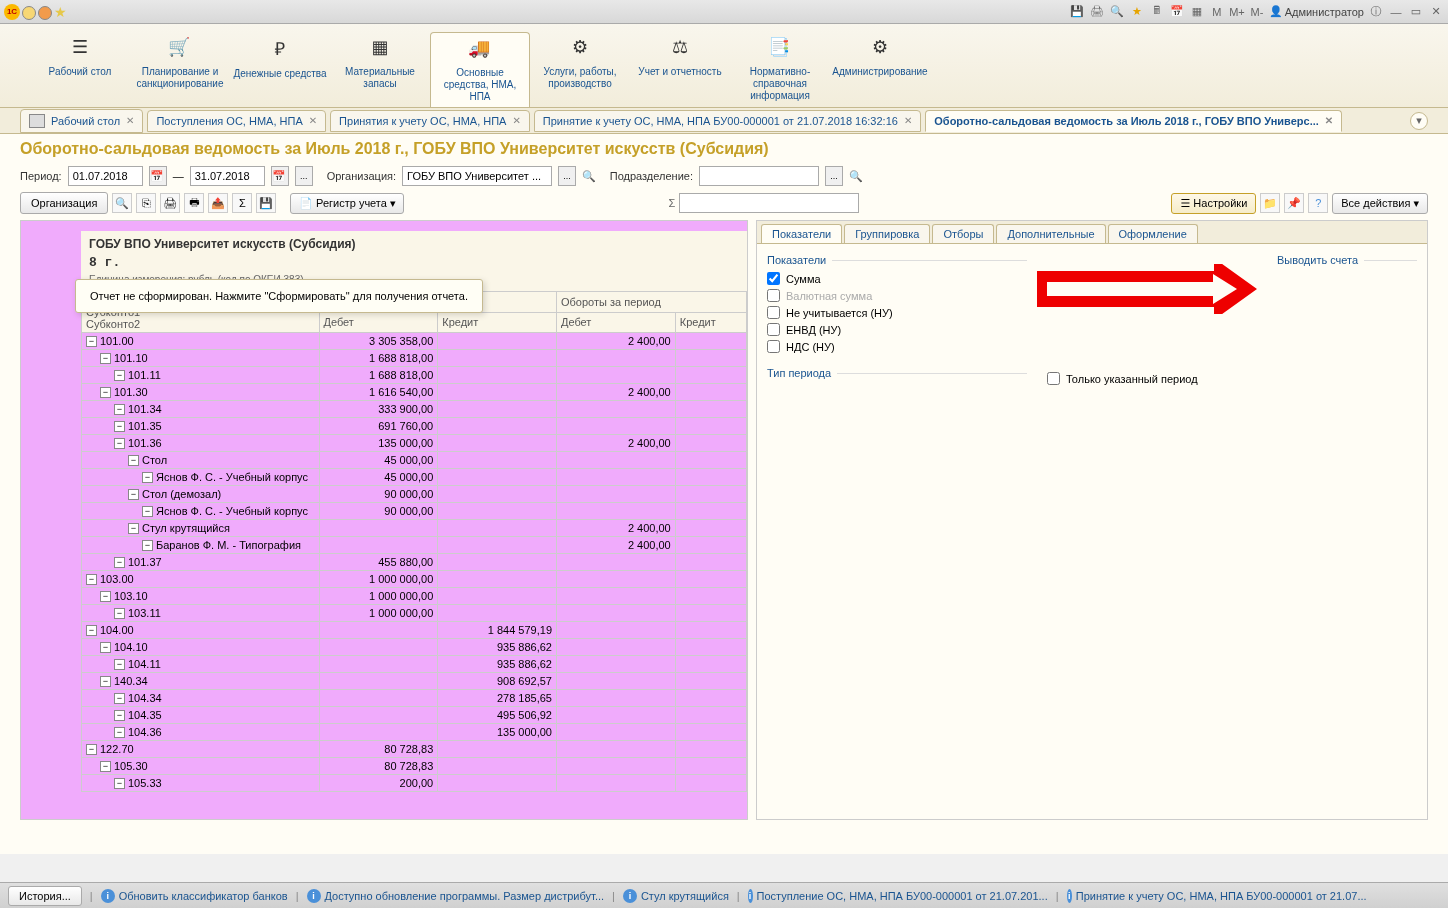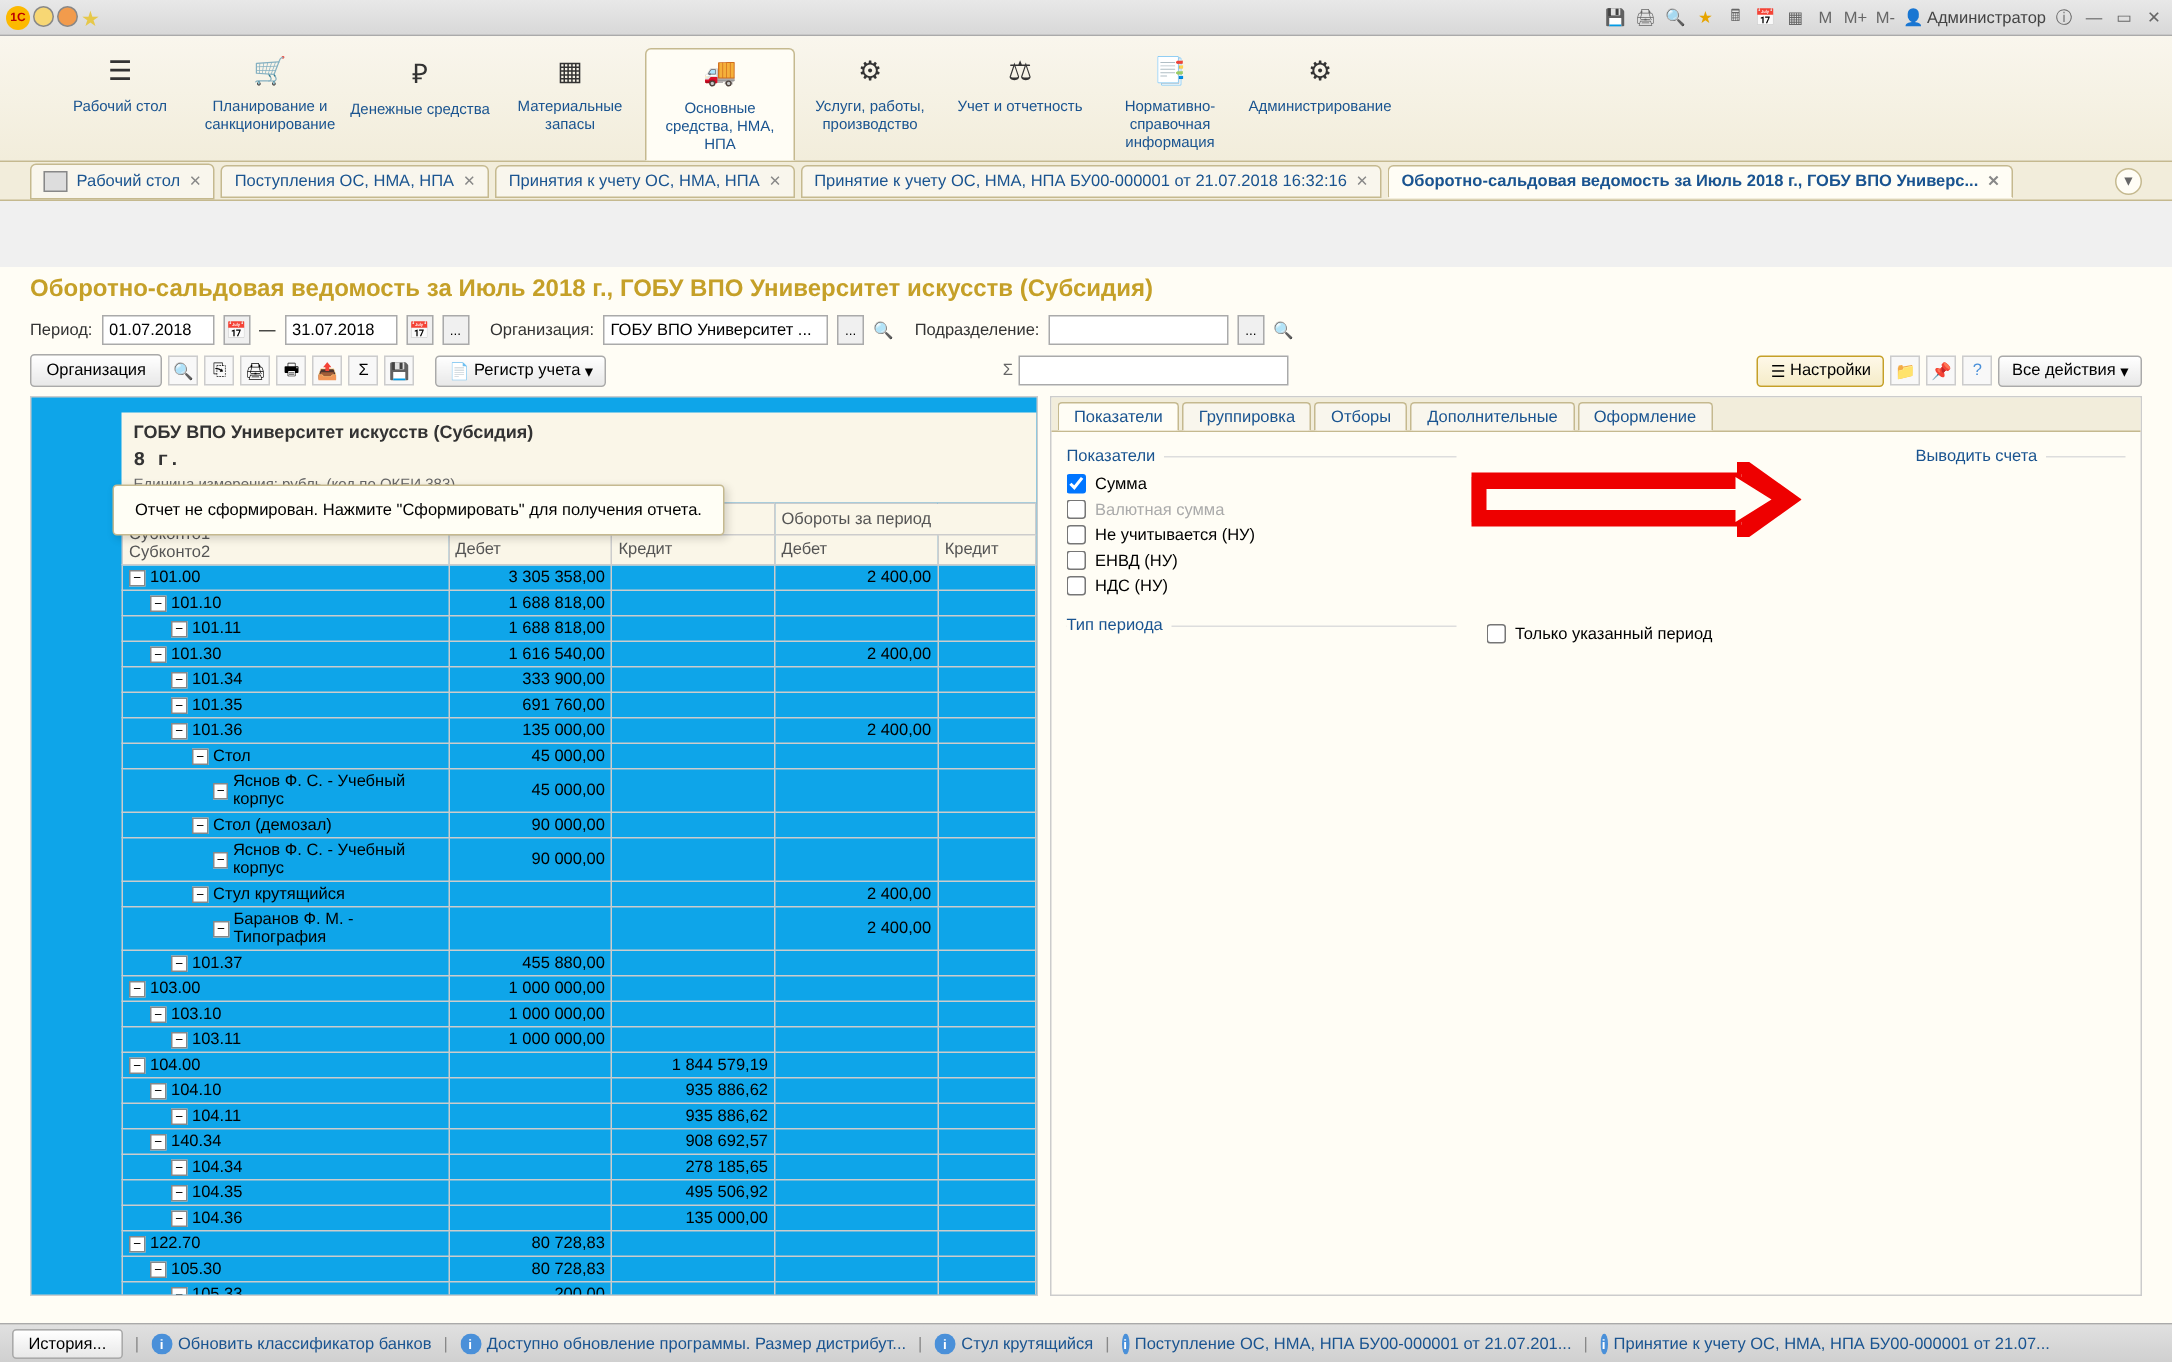--- a/index.html
+++ b/index.html
@@ -1,53 +1,53 @@
 <!DOCTYPE html>
 <html><head>
 <meta charset="utf-8">
 <style>
 * { box-sizing: border-box; margin: 0; padding: 0; font-family: Arial, sans-serif; font-size: 11px; }
 body { background: #f0f0f0; width: 1448px; height: 908px; overflow: hidden; }
 .titlebar { height: 24px; background: linear-gradient(#e8e8e8, #d8d8d8); display: flex; align-items: center; padding: 0 4px; border-bottom: 1px solid #aaa; }
-.tb-left { display: flex; align-items: flex-start; gap: 2px; }
+.tb-left { display: flex; align-items: flex-end; gap: 2px; }
 .tb-circle { width: 14px; height: 14px; border-radius: 50%; border: 1px solid #888; }
 .tb-1c { width: 16px; height: 16px; background: #fcb900; border-radius: 50%; display: flex; align-items: center; justify-content: center; font-size: 8px; color: #b00; font-weight: bold; }
 .tb-title { margin-left: 8px; color: #444; }
 .tb-right { margin-left: auto; display: flex; align-items: center; gap: 4px; }
 .tb-icon { width: 16px; height: 16px; display: inline-flex; align-items: center; justify-content: center; color: #666; }
 .tb-user { display: flex; align-items: center; gap: 2px; color: #444; }
 .main-nav { height: 84px; background: linear-gradient(#f9f6ed, #f2eddb); display: flex; padding: 8px 30px 0; border-bottom: 1px solid #c5b98f; }
 .nav-item { width: 100px; text-align: center; padding: 4px 2px; color: #1a5490; cursor: pointer; position: relative; }
 .nav-item.active { background: #fffdf5; border: 1px solid #c5b98f; border-bottom: none; border-radius: 4px 4px 0 0; }
 .nav-icon { font-size: 18px; color: #333; margin-bottom: 8px; }
 .nav-label { font-size: 10px; line-height: 1.2; }
 .tabs-row { height: 26px; background: #f2eddb; display: flex; align-items: center; padding: 0 20px; gap: 4px; border-bottom: 1px solid #c5b98f; }
 .tab { background: #f9f6ed; border: 1px solid #c5b98f; border-radius: 4px 4px 0 0; padding: 4px 8px; display: flex; align-items: center; gap: 6px; color: #1a5490; white-space: nowrap; cursor: pointer; }
 .tab.active { background: #fffdf5; border-bottom: 1px solid #fffdf5; font-weight: bold; }
 .tab-close { color: #888; font-size: 10px; cursor: pointer; }
 .tab-desktop-icon { width: 16px; height: 14px; background: #ddd; border: 1px solid #888; display: inline-block; }
 .tabs-right { margin-left: auto; }
-.content { background: #fffdf5; padding: 6px 20px; height: 720px; position: relative; margin-top: 44px; }
+.content { background: #fffdf5; padding: 6px 20px; height: 720px; position: relative; }
 .page-title { color: #c5a028; font-size: 16px; font-weight: bold; margin-bottom: 8px; }
 .period-row { display: flex; align-items: center; gap: 6px; margin-bottom: 6px; }
 .period-row label { color: #333; }
 .period-row input[type=text] { border: 1px solid #aaa; padding: 2px 4px; height: 20px; background: #fff; }
 .date-input { width: 75px; }
 .org-input { width: 150px; }
 .dept-input { width: 120px; }
 .dots-btn { width: 18px; height: 20px; border: 1px solid #aaa; background: #f0f0f0; font-size: 9px; cursor: pointer; }
 .cal-btn { width: 18px; height: 20px; border: 1px solid #aaa; background: #f0f0f0; cursor: pointer; display: inline-flex; align-items: center; justify-content: center; }
 .toolbar-row { display: flex; align-items: center; gap: 4px; margin-bottom: 6px; }
 .btn-form { border: 1px solid #aaa; background: linear-gradient(#fff, #e8e8e8); padding: 4px 10px; border-radius: 3px; cursor: pointer; }
 .tb-small { width: 20px; height: 20px; border: 1px solid #ccc; background: #f8f8f8; cursor: pointer; display: inline-flex; align-items: center; justify-content: center; font-size: 11px; }
 .btn-reg { border: 1px solid #aaa; background: linear-gradient(#fff, #e8e8e8); padding: 3px 8px; border-radius: 3px; cursor: pointer; display: inline-flex; align-items: center; gap: 3px; }
 .toolbar-right { margin-left: auto; display: flex; align-items: center; gap: 4px; }
 .btn-settings { border: 1px solid #c5a028; background: linear-gradient(#fef8e8, #f5ecc8); padding: 3px 8px; border-radius: 3px; cursor: pointer; display: inline-flex; align-items: center; gap: 3px; }
 .main-split { display: flex; gap: 8px; height: 600px; }
-.left-panel { width: 672px; border: 1px solid #ccc; background: #0ea5e9; position: relative; overflow: hidden; }
+.left-panel { width: 728px; border: 1px solid #ccc; background: #f0abfc; position: relative; overflow: hidden; }
 .report-header { padding: 6px 8px; background: #faf6e8; }
 .rh-org { font-weight: bold; color: #333; font-size: 12px; }
 .rh-title { font-weight: bold; color: #333; font-size: 13px; margin-top: 4px; font-family: Liberation Mono, monospace; }
 .rh-unit { color: #666; font-size: 10px; margin-top: 4px; }
 .tooltip-box { position: absolute; top: 58px; left: 54px; background: #fffef5; border: 1px solid #c5b98f; border-radius: 3px; padding: 10px 14px; box-shadow: 2px 2px 6px rgba(0,0,0,0.15); z-index: 10; }
 .report-table { width: 100%; border-collapse: collapse; font-size: 10px; }
 .report-table th, .report-table td { border: 1px solid #ccc; padding: 2px 4px; text-align: left; }
 .report-table th { background: #faf6e8; font-weight: normal; color: #555; }
 .report-table .num { text-align: right; }
 .tree-cell { display: flex; align-items: center; }

